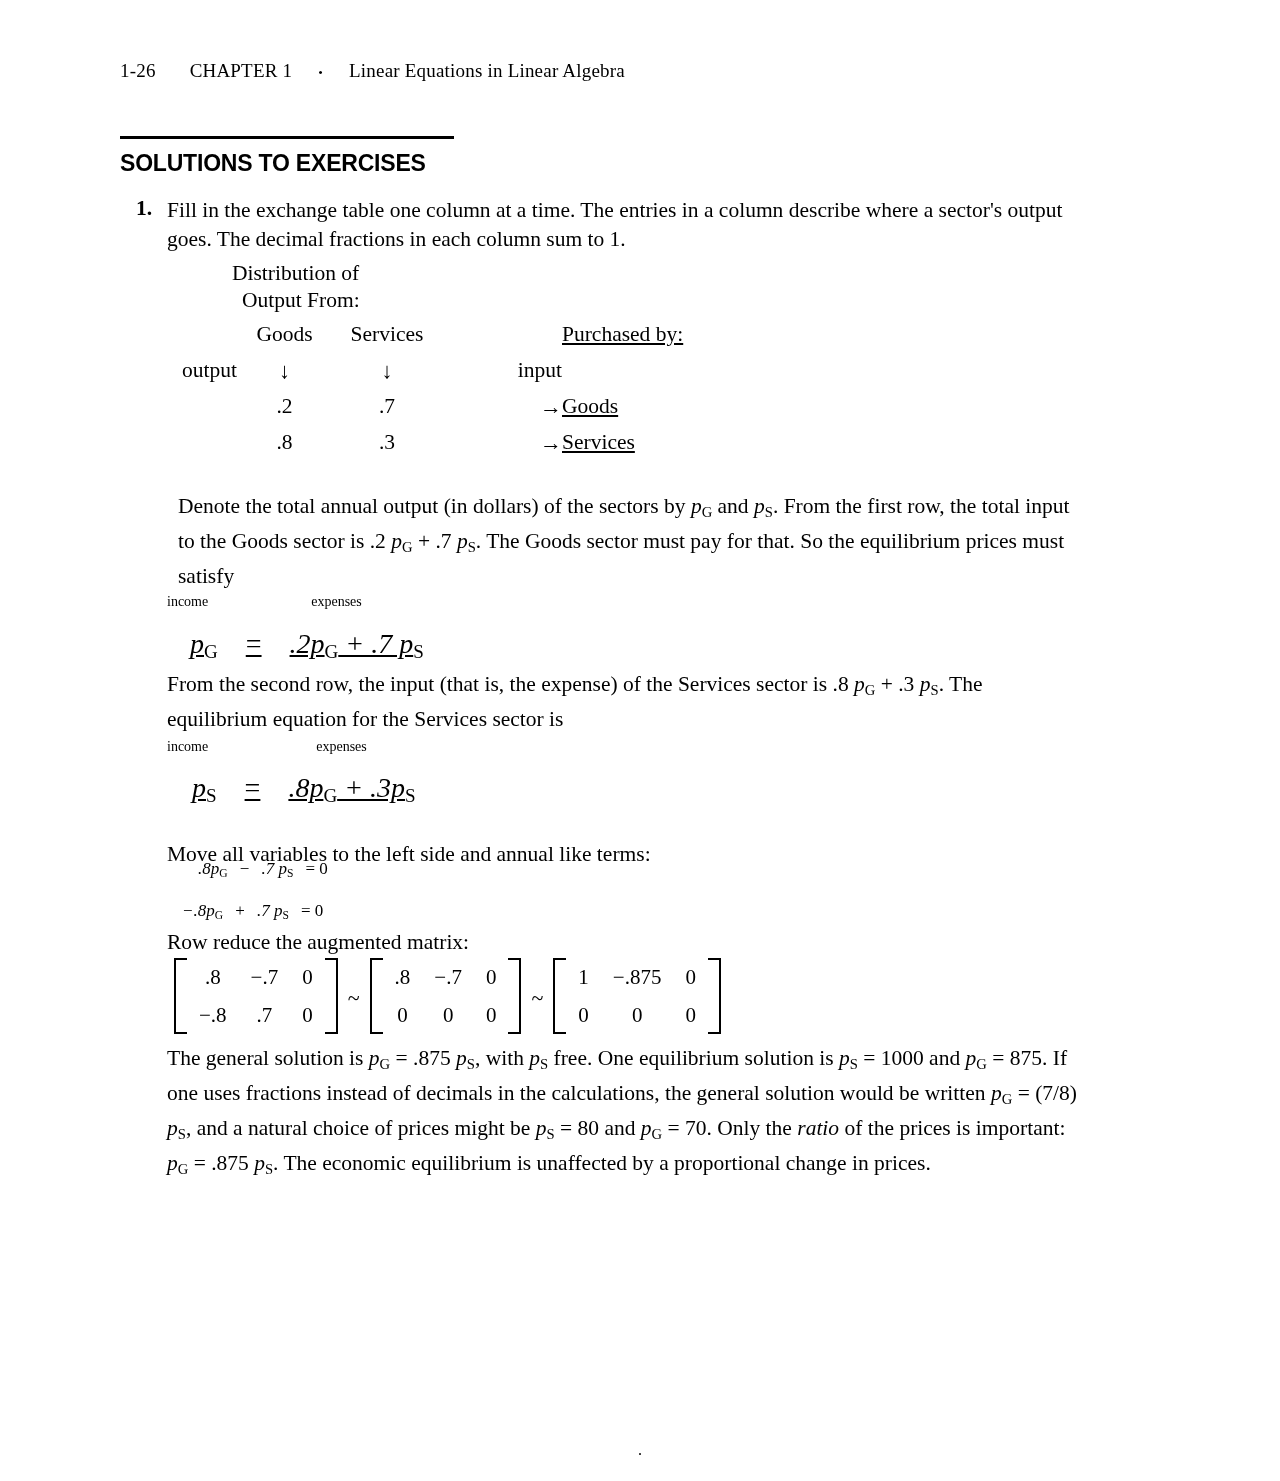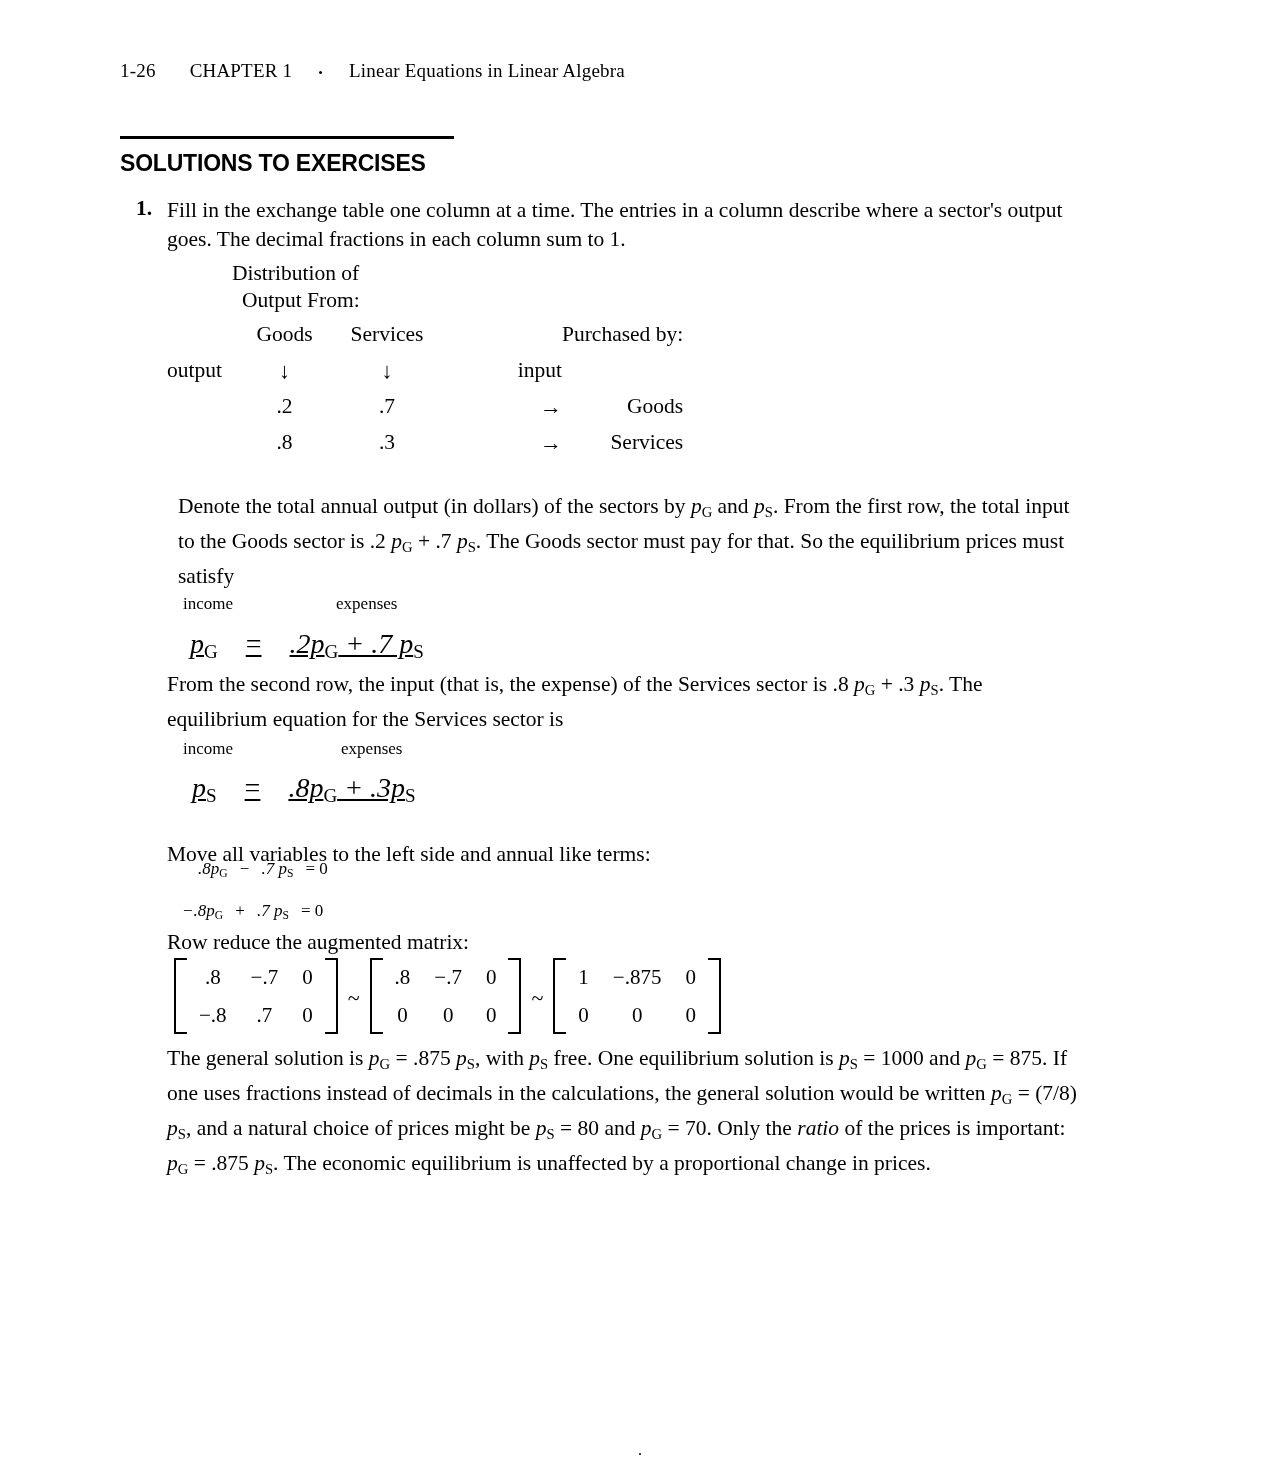--- a/index.html
+++ b/index.html
@@ -84,38 +84,37 @@
     left: 167px;
     font-size: 21.5px;
   }
   .tbl table { border-collapse: collapse; }
   .tbl td {
     padding: 0;
     height: 36px;
     vertical-align: top;
     white-space: nowrap;
   }
-  .c-out { width: 70px; text-align: left; }
+  .c-out { width: 70px; text-align: right; }
   .c-g   { width: 95px; text-align: center; }
   .c-s   { width: 110px; text-align: center; }
   .c-in  { width: 120px; text-align: right; }
-  .c-by  { text-align: right; padding-left: 32px; }
+  .c-by  { text-align: left; padding-left: 32px; text-decoration: underline; }
   .arrowdown { font-size: 22px; }
   .arrowright { font-size: 22px; }
   
   #p2 { top: 492px; left: 178px; width: 905px; }
   #p3 { top: 670px; left: 167px; width: 905px; }
   #p4 { top: 840px; left: 167px; width: 905px; }
   #p5 { top: 928px; left: 167px; width: 905px; }
   #p6 { top: 1044px; left: 167px; width: 915px; }
 
   .lbls {
     position: absolute;
-    font-size: 17px;
-    margin-left: 16px;
+    font-size: 14px;
   }
   #lbl1 { top: 594px; left: 167px; }
   #lbl1 .exp { margin-left: 103px; }
   #lbl2 { top: 739px; left: 167px; }
   #lbl2 .exp { margin-left: 108px; }
 
   .eqn {
     position: absolute;
     font-size: 28px;
     text-decoration: underline;

